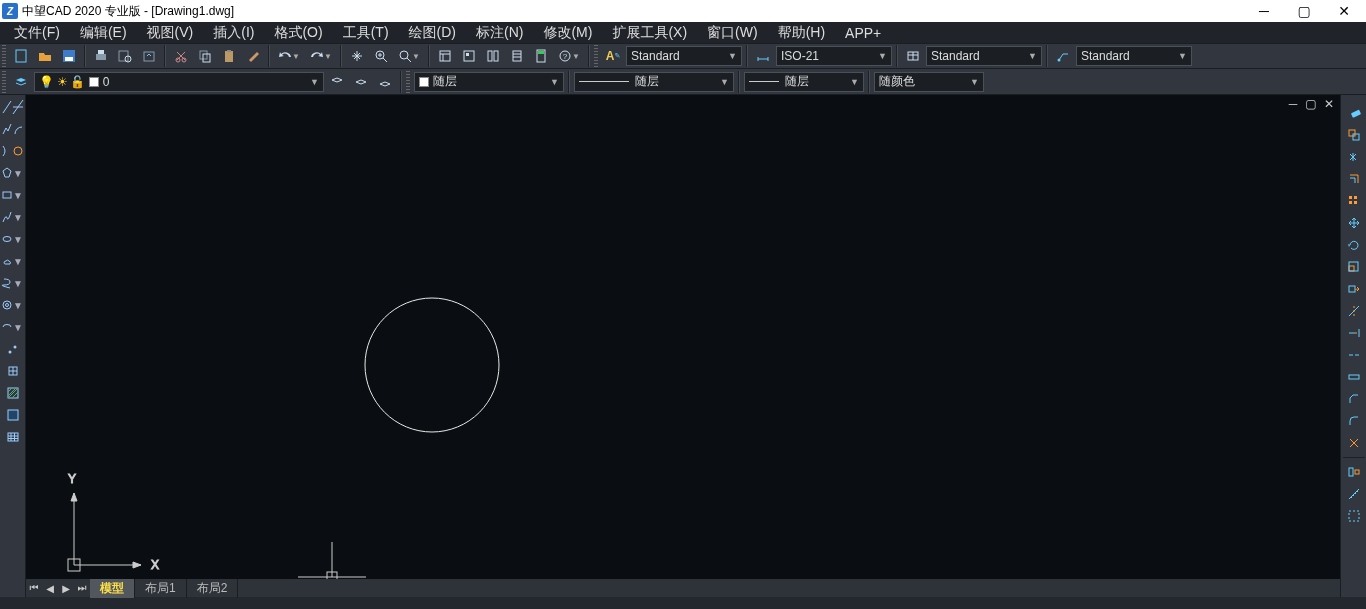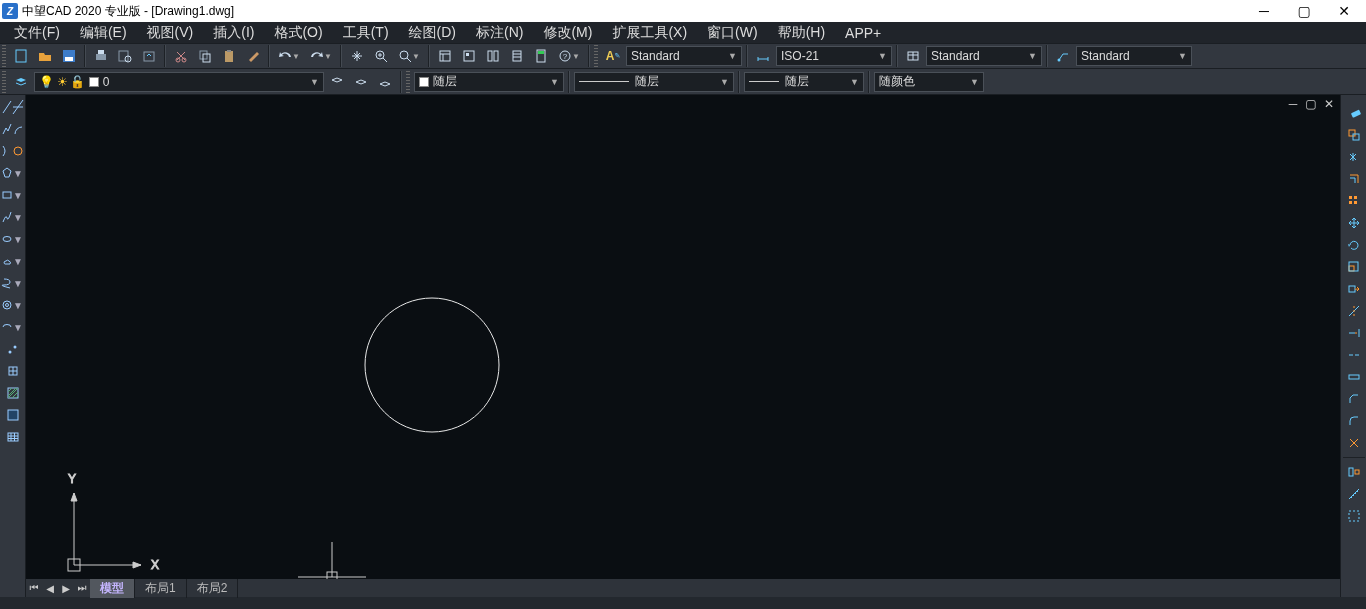--- a/index.html
+++ b/index.html
@@ -24,21 +24,21 @@
 .ltool .half { width:11px; height:20px; display:inline-flex; align-items:center; justify-content:center; cursor:pointer; color:#aab; font-size:10px; }
 .rcol { width:26px; background:#32373f; border-left:1px solid #1a1e23; display:flex; flex-direction:column; align-items:center; gap:2px; }
 .rcol .tbtn { width:22px; height:20px; }
 .canvaswrap { flex:1; position:relative; background:#0a0e12; }
 .canvas-inner { position:absolute; inset:0; }
 .cvctrl { position:absolute; top:2px; right:4px; display:flex; gap:4px; }
 .cvctrl .cb { width:14px; height:14px; color:#ccc; font-size:12px; display:flex; align-items:center; justify-content:center; cursor:pointer; }
 .tabs { position:absolute; left:0; right:0; bottom:0; height:18px; background:#2e333a; display:flex; align-items:center; }
 .tabs .navb { width:16px; height:16px; color:#ccc; display:flex; align-items:center; justify-content:center; cursor:pointer; font-size:10px; }
 .tabs .tab { padding:1px 10px; font-size:12px; color:#bbb; cursor:pointer; border-right:1px solid #1a1e23; }
-.tabs .tab.active { background:#52575e; color:#c4b5fd; font-weight:bold; }
+.tabs .tab.active { background:#52575e; color:#fde047; font-weight:bold; }
 svg { overflow:visible; }
 .grip { width:4px; height:22px; background:repeating-linear-gradient(#666,#666 1px,transparent 1px,transparent 3px); margin-right:2px; }
 .rgap { height:6px; }
 .rline { width:22px; height:1px; background:#1d2126; margin:2px 0; }
 </style>
 </head>
 <body>
 
 <div class="titlebar">
   <div class="appicon">Z</div>

